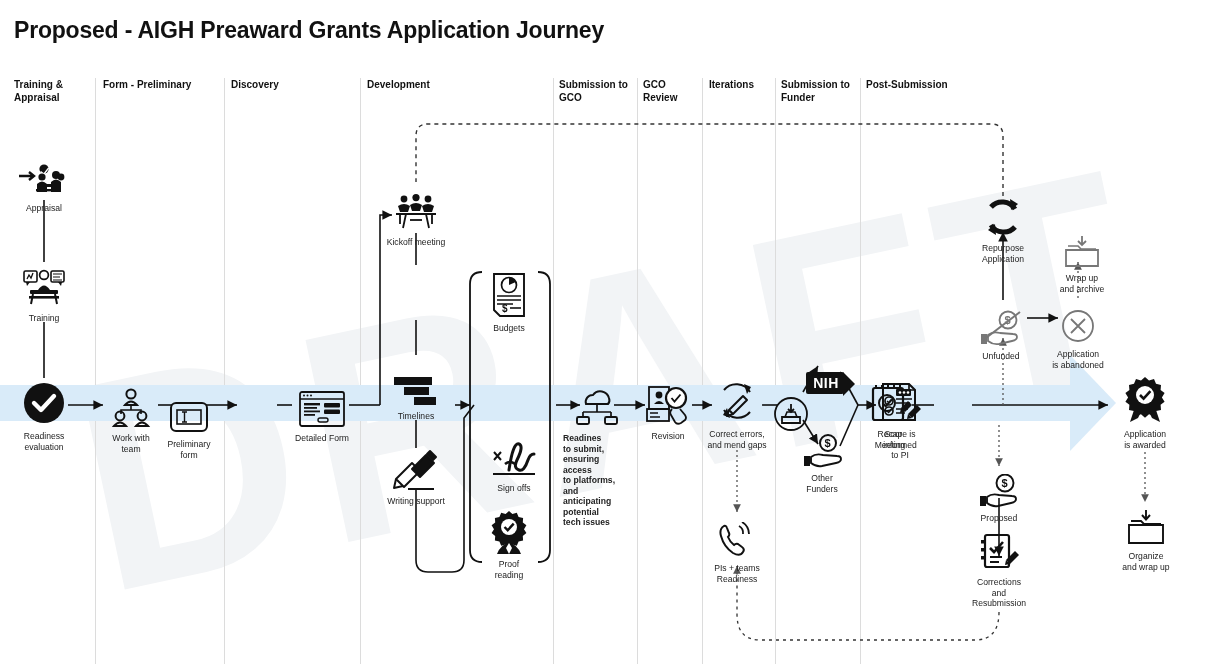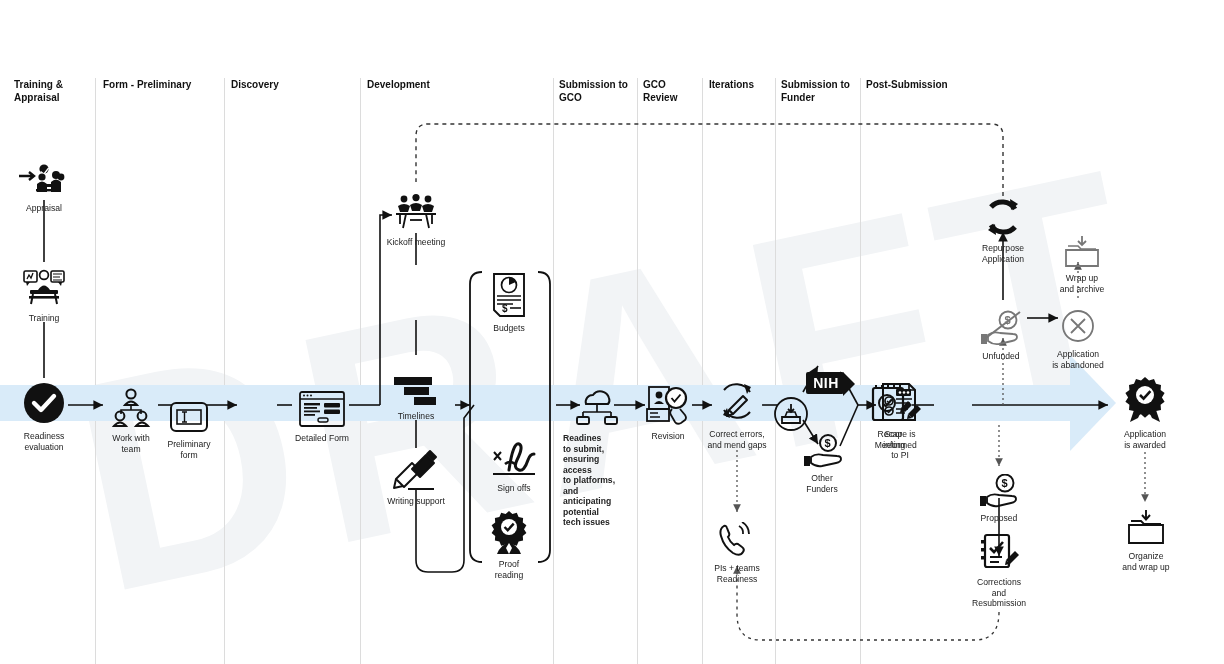--- a/index.html
+++ b/index.html
@@ -49,20 +49,21 @@
     border-top:12px solid transparent;border-bottom:12px solid transparent;
     border-left:12px solid #111;}
 </style>
 </head>
 <body>
 
 <div id="stage">
 
   <div class="watermark">DRAFT</div>
 
+  <div class="title">Proposed - AIGH Preaward Grants Application Journey</div>
 
   <div class="divider" style="left:95px"></div>
   <div class="divider" style="left:224px"></div>
   <div class="divider" style="left:360px"></div>
   <div class="divider" style="left:553px"></div>
   <div class="divider" style="left:637px"></div>
   <div class="divider" style="left:702px"></div>
   <div class="divider" style="left:775px"></div>
   <div class="divider" style="left:860px"></div>
 

